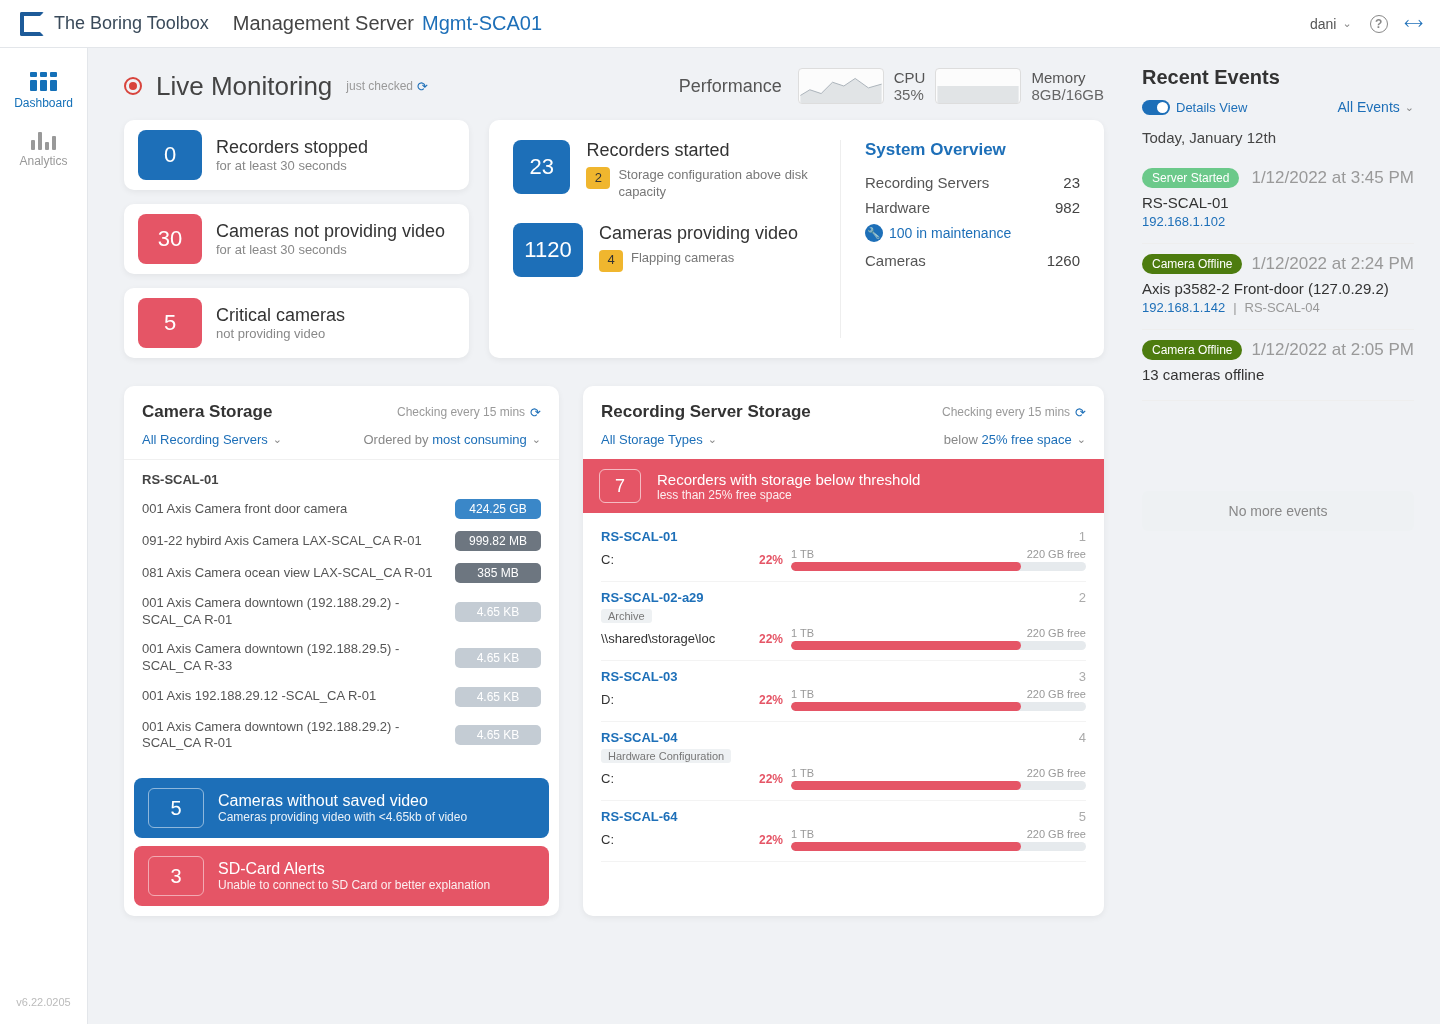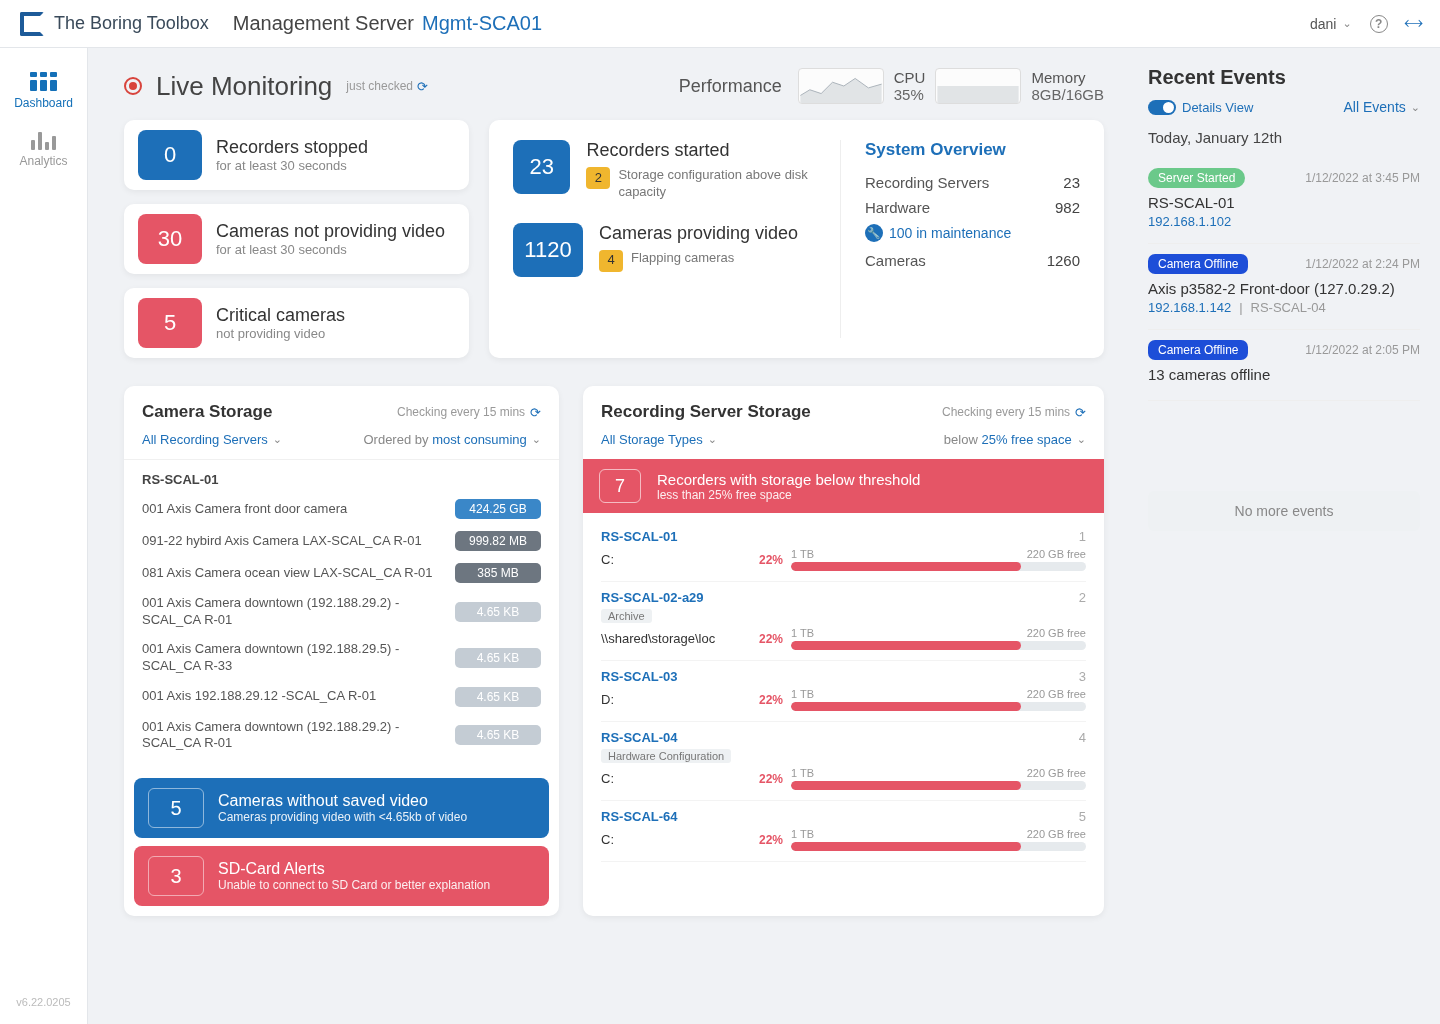--- a/index.html
+++ b/index.html
@@ -22,21 +22,21 @@
 .nav-item.active { color: #1470b8; }
 .nav-icon-dash { width: 28px; height: 20px; display: flex; flex-direction: column; gap: 3px; }
 .nav-icon-dash div { display: flex; gap: 3px; }
 .nav-icon-dash span { background: currentColor; border-radius: 1px; }
 .nav-icon-analytics { display: flex; align-items: flex-end; gap: 3px; height: 20px; }
 .nav-icon-analytics span { width: 4px; background: currentColor; border-radius: 1px; }
 .version { margin-top: auto; margin-bottom: 16px; font-size: 11px; color: #bbb; }
 
 
 .main { position: absolute; left: 88px; top: 48px; right: 300px; height: calc(100% - 48px); padding: 20px 36px; overflow: hidden; }
-.events { position: absolute; right: 10px; top: 48px; width: 300px; height: calc(100% - 48px); padding: 18px 10px 18px 18px; overflow: hidden; }
+.events { position: absolute; right: 16px; top: 48px; width: 300px; height: calc(100% - 48px); padding: 18px 10px 18px 18px; overflow: hidden; }
 
 
 .top-row { display: flex; align-items: center; margin-bottom: 16px; }
 .live-dot { width: 18px; height: 18px; border: 2px solid #d8443c; border-radius: 50%; display: flex; align-items: center; justify-content: center; }
 .live-dot::after { content: ''; width: 8px; height: 8px; background: #d8443c; border-radius: 50%; }
 .live-title { font-size: 26px; margin-left: 14px; color: #444; font-weight: 400; }
 .just-checked { font-size: 12px; color: #999; margin-left: 14px; display: flex; align-items: center; gap: 4px; }
 .refresh-icon { color: #1d6fb8; font-size: 13px; }
 .perf { margin-left: auto; display: flex; align-items: center; gap: 10px; }
 .perf-label { font-size: 18px; color: #555; margin-right: 6px; }
@@ -129,22 +129,22 @@
 .ev-title { font-size: 20px; font-weight: 600; color: #333; margin-bottom: 10px; }
 .ev-controls { display: flex; justify-content: space-between; align-items: center; margin-bottom: 14px; }
 .toggle { display: flex; align-items: center; gap: 6px; color: #1d6fb8; font-size: 13px; }
 .toggle-sw { width: 28px; height: 15px; background: #1d6fb8; border-radius: 8px; position: relative; }
 .toggle-sw::after { content: ''; position: absolute; right: 2px; top: 2px; width: 11px; height: 11px; background: #fff; border-radius: 50%; }
 .ev-date { font-size: 15px; color: #444; margin-bottom: 12px; }
 .ev-item { padding: 10px 0 14px 0; border-bottom: 1px solid #eee; }
 .ev-head { display: flex; justify-content: space-between; align-items: center; margin-bottom: 6px; }
 .ev-badge { padding: 3px 10px; border-radius: 10px; color: #fff; font-size: 12px; }
 .evb-green { background: #6bc98a; }
-.evb-orange { background: #1d4ed8; border-radius: 7px; }
-.ev-time { font-size: 12px; color: #999; }
+.evb-orange { background: #4d7c0f; }
+.ev-time { font-size: 17px; color: #999; }
 .ev-main { font-size: 15px; color: #333; margin-bottom: 3px; }
 .ev-sub { font-size: 13px; color: #1d6fb8; font-weight: 500; display: flex; align-items: center; gap: 8px; }
 .ev-sub .gray { color: #999; font-weight: 400; }
 .no-more { text-align: center; color: #888; font-size: 14px; background: #eef1f3; padding: 12px; border-radius: 6px; margin-top: 90px; }
 
 
 .spark-fill { fill: #d6dadd; opacity: 0.7; }
 .spark-line { stroke: #a8b0b8; stroke-width: 1; fill: none; }
 </style>
 </head>

